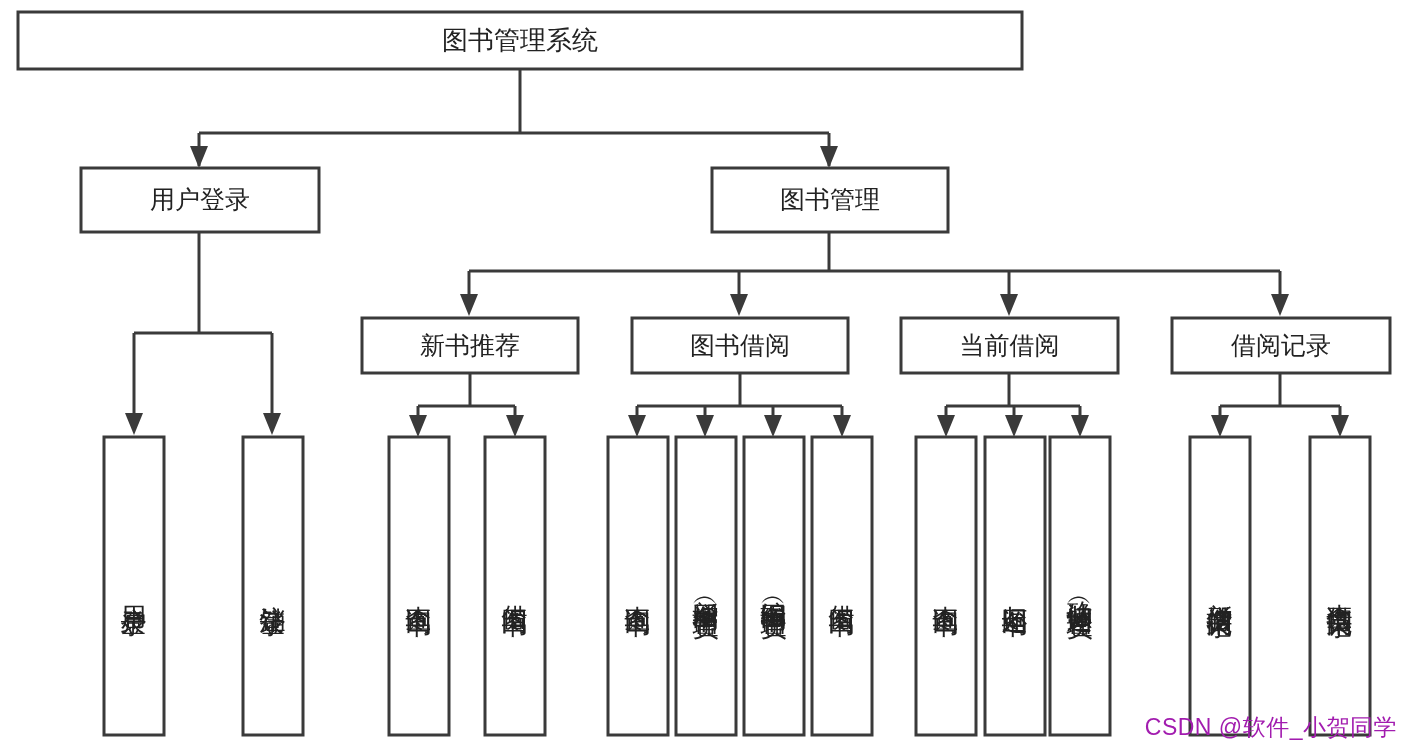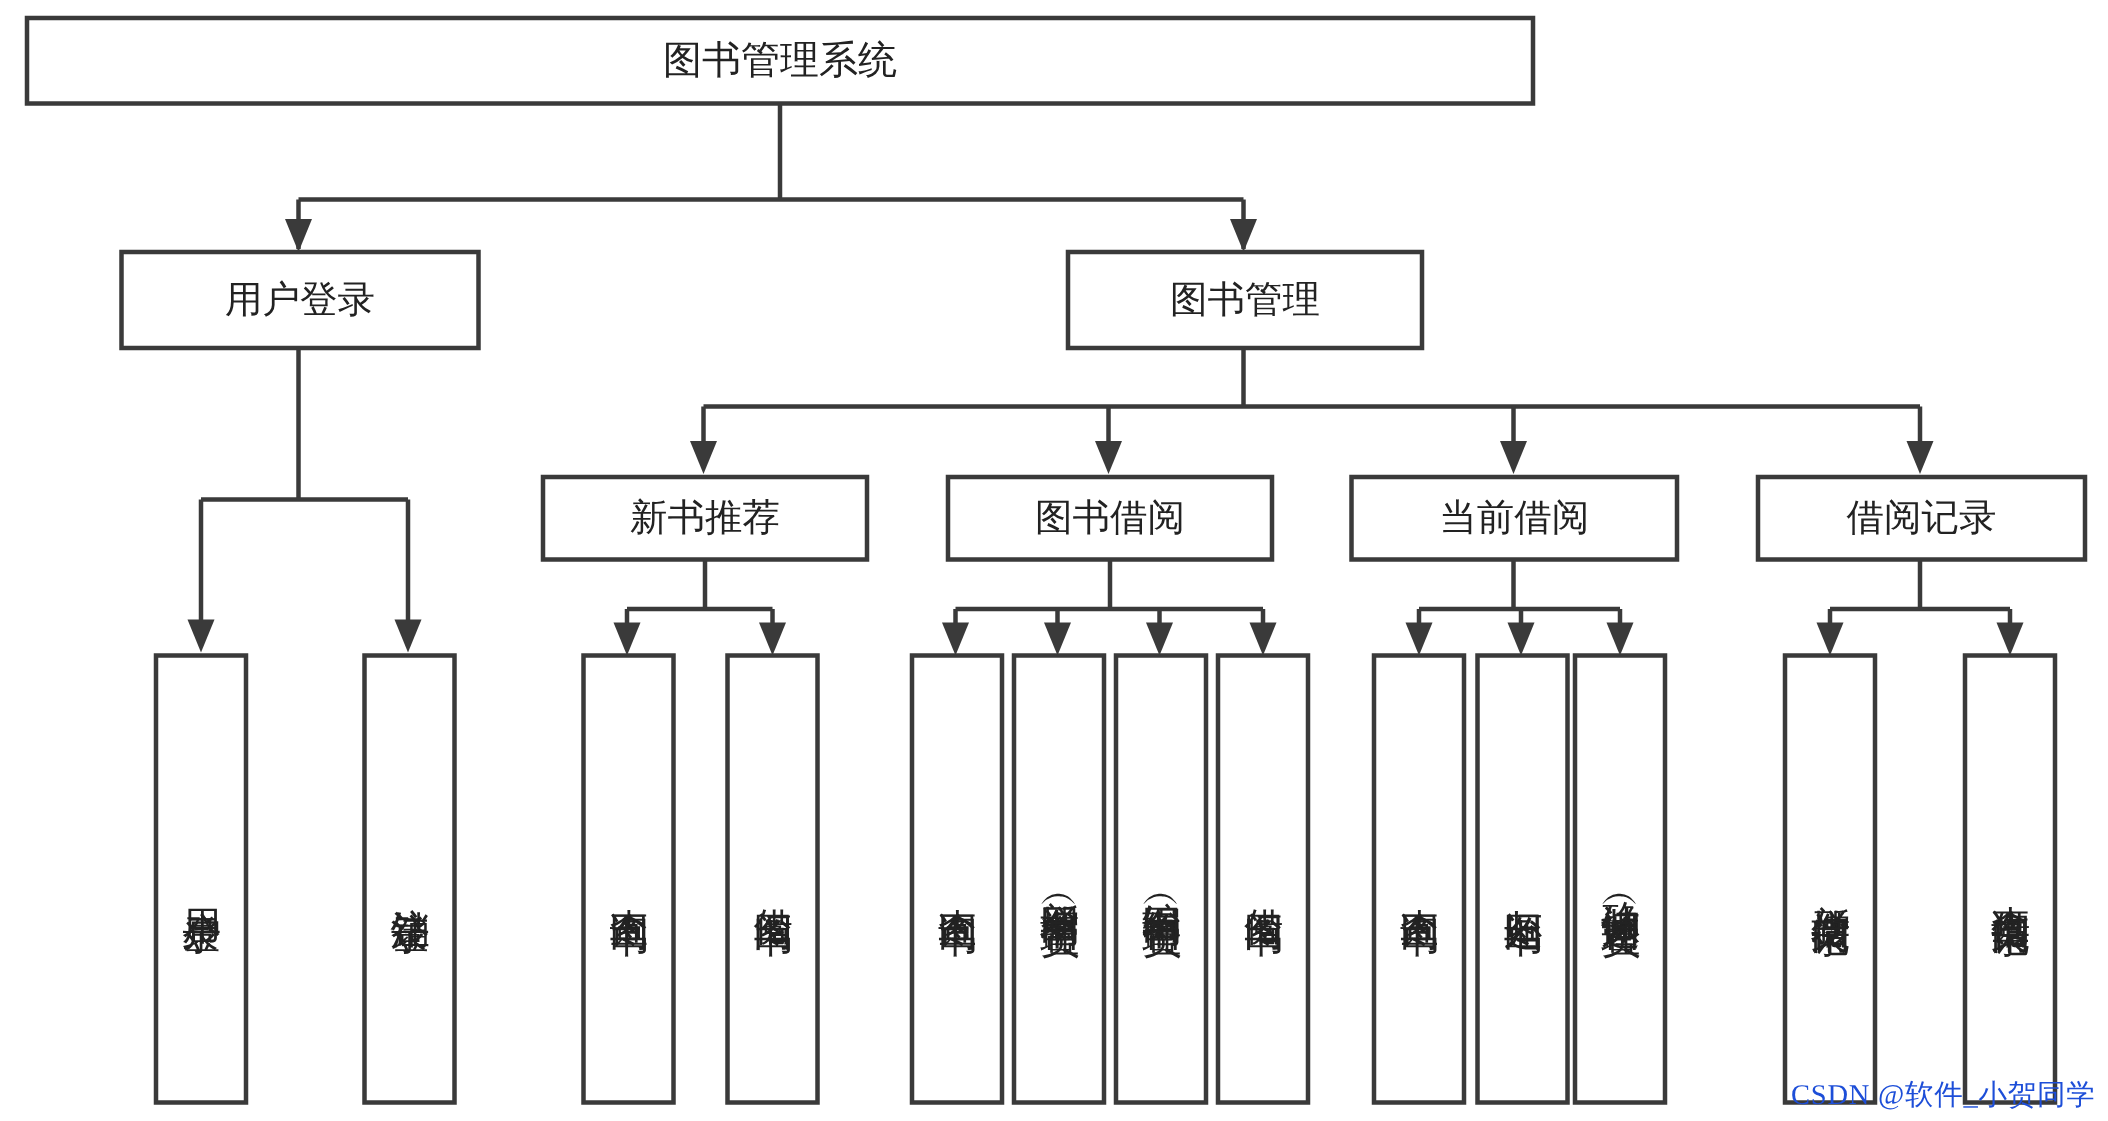--- a/index.html
+++ b/index.html
@@ -69,23 +69,23 @@
     font-size: 26px;
     line-height: 1;
     letter-spacing: 2px;
     color: #222222;
     white-space: nowrap;
   }
   .watermark {
     position: absolute;
     right: 8px;
     bottom: 4px;
-    font-family: Liberation Serif, serif;
-    font-size: 19px;
-    color: #1d4ed8;
+    font-family: Liberation Sans, sans-serif;
+    font-size: 23px;
+    color: #a21caf;
     letter-spacing: 0.5px;
     white-space: nowrap;
   }
 </style>
 </head>
 <body>
 
 <div id="diagram-root">
   <svg class="flowchart" viewBox="0 0 1405 747" xmlns="http://www.w3.org/2000/svg">
     <g id="connectors-layer">

